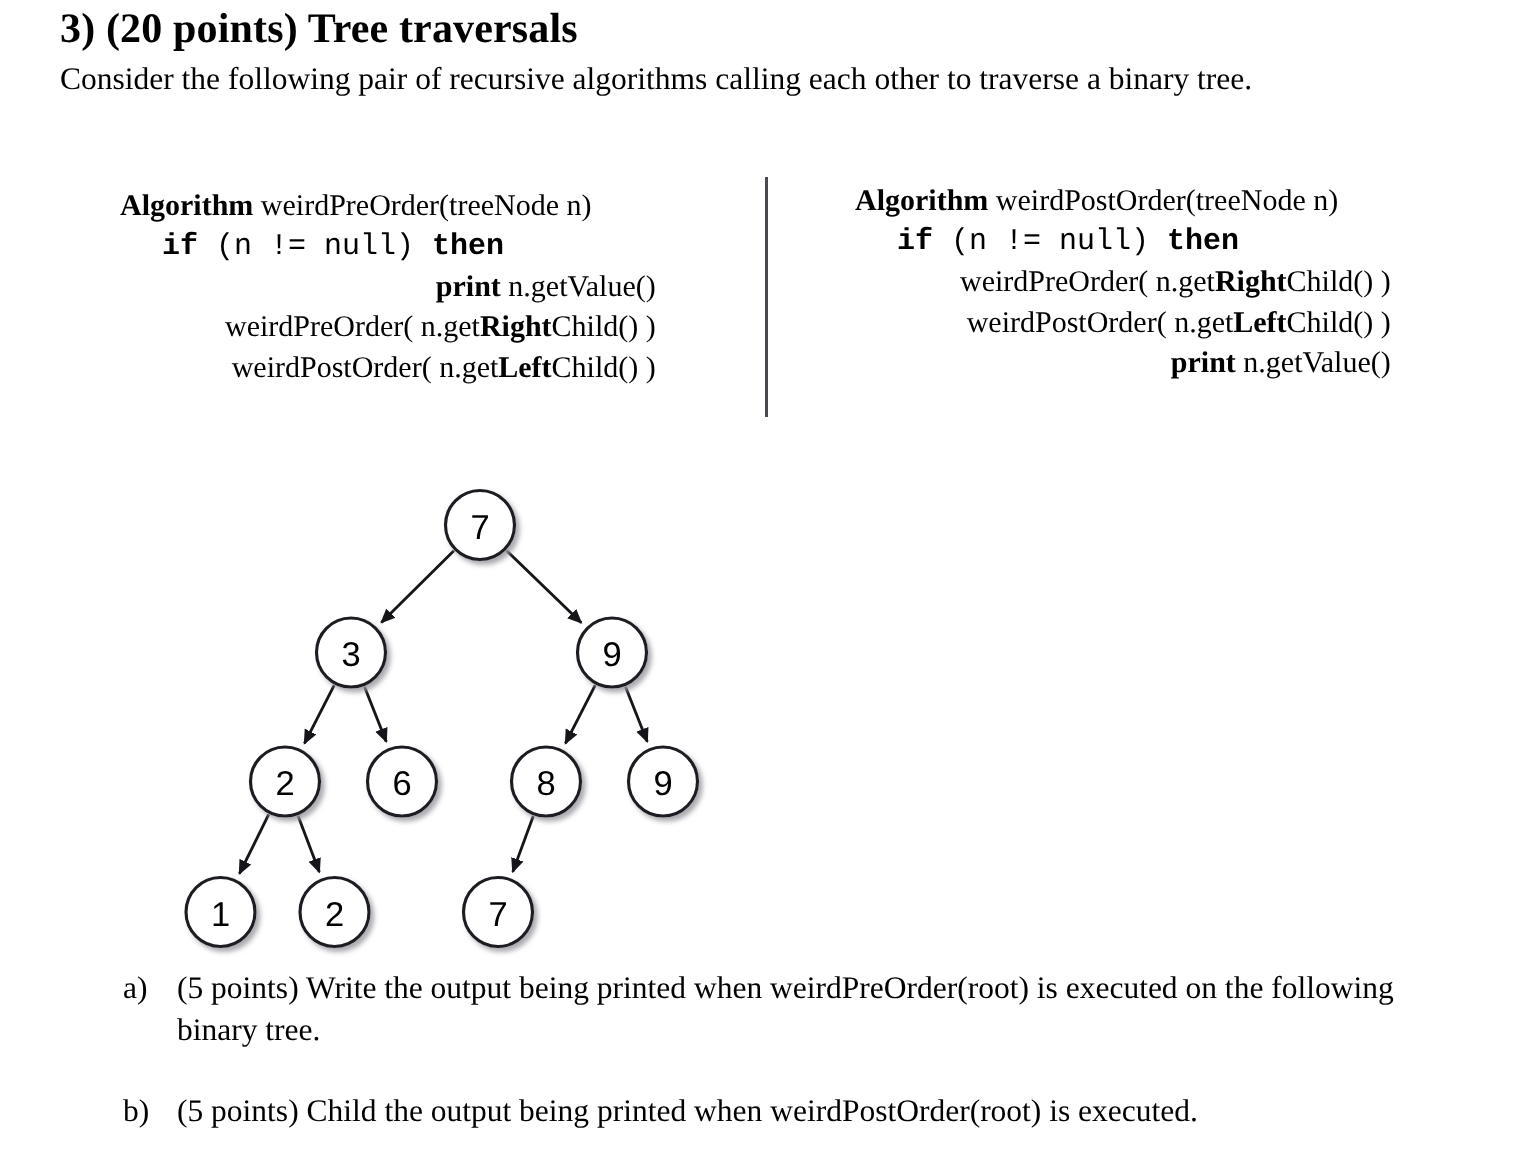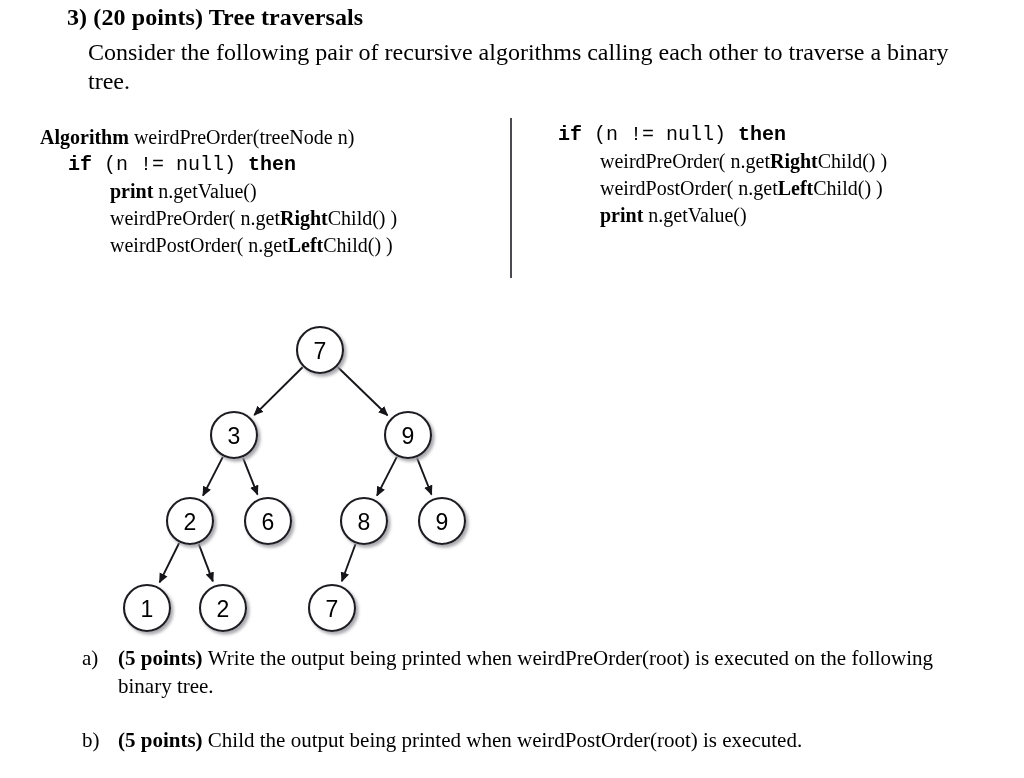--- a/index.html
+++ b/index.html
@@ -16,49 +16,48 @@
     font-family: "Liberation Serif", "DejaVu Serif", serif;
     color: #000000;
     -webkit-font-smoothing: antialiased;
   }
 
   
   .page-title {
     position: absolute;
     left: 40px;
     top: 4px;
-    font-size: 24px;
+    font-size: 28px;
     font-weight: bold;
     letter-spacing: 0.1px;
     white-space: nowrap;
-    margin-left: 27px;
   }
   .intro {
     position: absolute;
     left: 40px;
     top: 38px;
     width: 905px;
-    font-size: 24px;
+    font-size: 21px;
     line-height: 29px;
-    margin-left: 48px;
   }
 
   
   .algo {
     position: absolute;
     font-size: 20px;
     line-height: 27px;
     white-space: nowrap;
+    margin-left: 40px;
   }
   .algo-left  { left: 40px;  top: 124px; }
   .algo-right { left: 530px; top: 121px; }
 
   .algo .ln { display: block; }
   .algo .i1 { padding-left: 28px; font-family: Liberation Mono, monospace; }
-  .algo .i2 { padding-left: 70px; }
+  .algo .i2 { padding-left: 70px; text-align: right; }
   .algo b { font-weight: bold; }
 
   .divider {
     position: absolute;
     left: 510px;
     top: 118px;
     width: 2px;
     height: 160px;
     background: #4a4a50;
   }
@@ -102,40 +101,41 @@
   .qitem {
     position: relative;
     padding-left: 36px;
     margin-bottom: 26px;
   }
   .qitem .marker {
     position: absolute;
     left: 0;
     top: 0;
   }
-  .qitem b { font-weight: bold; margin-top: 28px; }
+  .qitem b { font-weight: normal; margin-top: 28px; }
 </style>
 </head>
 <body>
 
 <div class="page-title">3) (20 points) Tree traversals</div>
 
 <div class="intro">Consider the following pair of recursive algorithms calling each other to traverse a binary tree.</div>
 
 <div class="algo algo-left" id="algo-left">
     <span class="ln"><b>Algorithm </b><span>weirdPreOrder(treeNode n)</span></span>
     <span class="ln i1"><b>if </b><span>(n != null) </span><b>then</b></span>
     <span class="ln i2"><b>print </b><span>n.getValue()</span></span>
     <span class="ln i2"><span>weirdPreOrder( n.get</span><b>Right</b><span>Child() )</span></span>
     <span class="ln i2"><span>weirdPostOrder( n.get</span><b>Left</b><span>Child() )</span></span>
   </div>
 
 <div class="divider"></div>
 
 <div class="algo algo-right" id="algo-right">
+    <span class="ln"><b>Algorithm </b><span>weirdPostOrder(treeNode n)</span></span>
     <span class="ln i1"><b>if </b><span>(n != null) </span><b>then</b></span>
     <span class="ln i2"><span>weirdPreOrder( n.get</span><b>Right</b><span>Child() )</span></span>
     <span class="ln i2"><span>weirdPostOrder( n.get</span><b>Left</b><span>Child() )</span></span>
     <span class="ln i2"><b>print </b><span>n.getValue()</span></span>
   </div>
 
 <div class="tree-wrap">
   <svg class="tree-svg" id="tree-svg" viewBox="0 0 420 330" xmlns="http://www.w3.org/2000/svg">
     <defs>
       <marker id="arrowhead" viewBox="0 0 10 10" refX="9" refY="5" markerWidth="5.2" markerHeight="5.2" orient="auto-start-reverse">

